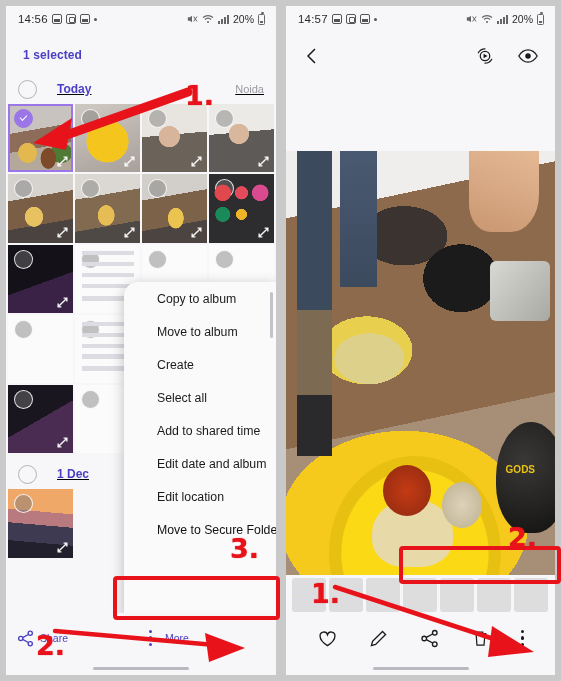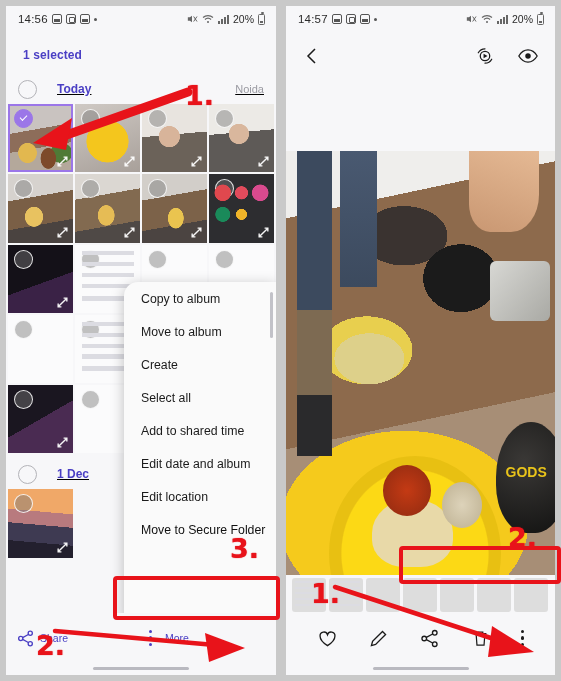--- a/index.html
+++ b/index.html
@@ -120,21 +120,21 @@
   .lb-ico { width: 19px; height: 19px; }
   .homebar { position: absolute; left: 50%; transform: translateX(-50%); bottom: 5px;
              width: 96px; height: 3.5px; border-radius: 3px; background: #b9b9c0; }
 
   
   .menu { position: absolute; background: #fafafa;
           border-radius: 14px 0 0 14px;
           box-shadow: 0 3px 14px rgba(0,0,0,.25);
           overflow: hidden; }
   .menu.left-menu { left: 118px; right: 0; top: 276px; bottom: 56px;
-          border-radius: 14px 0 0 0; }
+          border-radius: 14px 0 0 0; padding-left: 16px; }
   .menu.right-menu { left: 400px; right: 0; top: 359px; bottom: 66px;
           background: linear-gradient(#f2f2f2, #fcfcfc 22%, #fcfcfc); }
   .mi { padding: 0 0 0 17px; height: 33px; display: flex; align-items: center;
         font-size: 12.3px; color: #1b1b1b; white-space: nowrap; }
   .mdiv { height: 1px; background: #e2e2e2; margin: 3px 12px 3px 16px; }
   .mi.highlight { color: #111; }
   .menu-scroll { position: absolute; right: 3px; top: 10px; width: 3px; height: 46px;
                  background: #c2c2c8; border-radius: 3px; }
 
   
@@ -163,21 +163,21 @@
                border-radius:50%; }
   .food .naan { position:absolute; left:32%; bottom:2%; width:30%; height:16%;
                background: #e8d9a8; border-radius:50% 50% 40% 40%; }
   .food .curry { position:absolute; left:36%; bottom:14%; width:18%; height:12%;
                background: radial-gradient(#c43a14,#8e2a10); border-radius:50%; }
   .food .rice { position:absolute; left:58%; bottom:11%; width:15%; height:11%;
                background: radial-gradient(#ddd3ba,#bdb091); border-radius:50%; }
   .food .pot { position:absolute; right:-4%; bottom:10%; width:26%; height:26%;
                background: radial-gradient(circle at 40% 35%, #3a3836, #121211);
                border-radius:50% 50% 44% 44%; }
-  .food .pot span { position:absolute; left:14%; top:38%; color:#e8c31a; font-size:14px;
+  .food .pot span { position:absolute; left:14%; top:38%; color:#e8c31a; font-size:10px;
                font-weight:bold; }
   .food .foil { position:absolute; right:2%; top:26%; width:22%; height:14%;
                background: linear-gradient(130deg,#d8d8d4,#a9a9a4); border-radius:6px; }
 
   .filmstrip { position: absolute; left: 0; right: 0; bottom: 60px; height: 40px;
                display: flex; gap: 3px; padding: 0 6px; align-items: center; }
   .fs { width: 34px; height: 34px; border-radius: 3px; background:#ddd; overflow:hidden; }
 
   .rbar { position: absolute; left: 0; right: 0; bottom: 0; height: 60px;
           background: #f7f7f9; display: flex; align-items: center;

